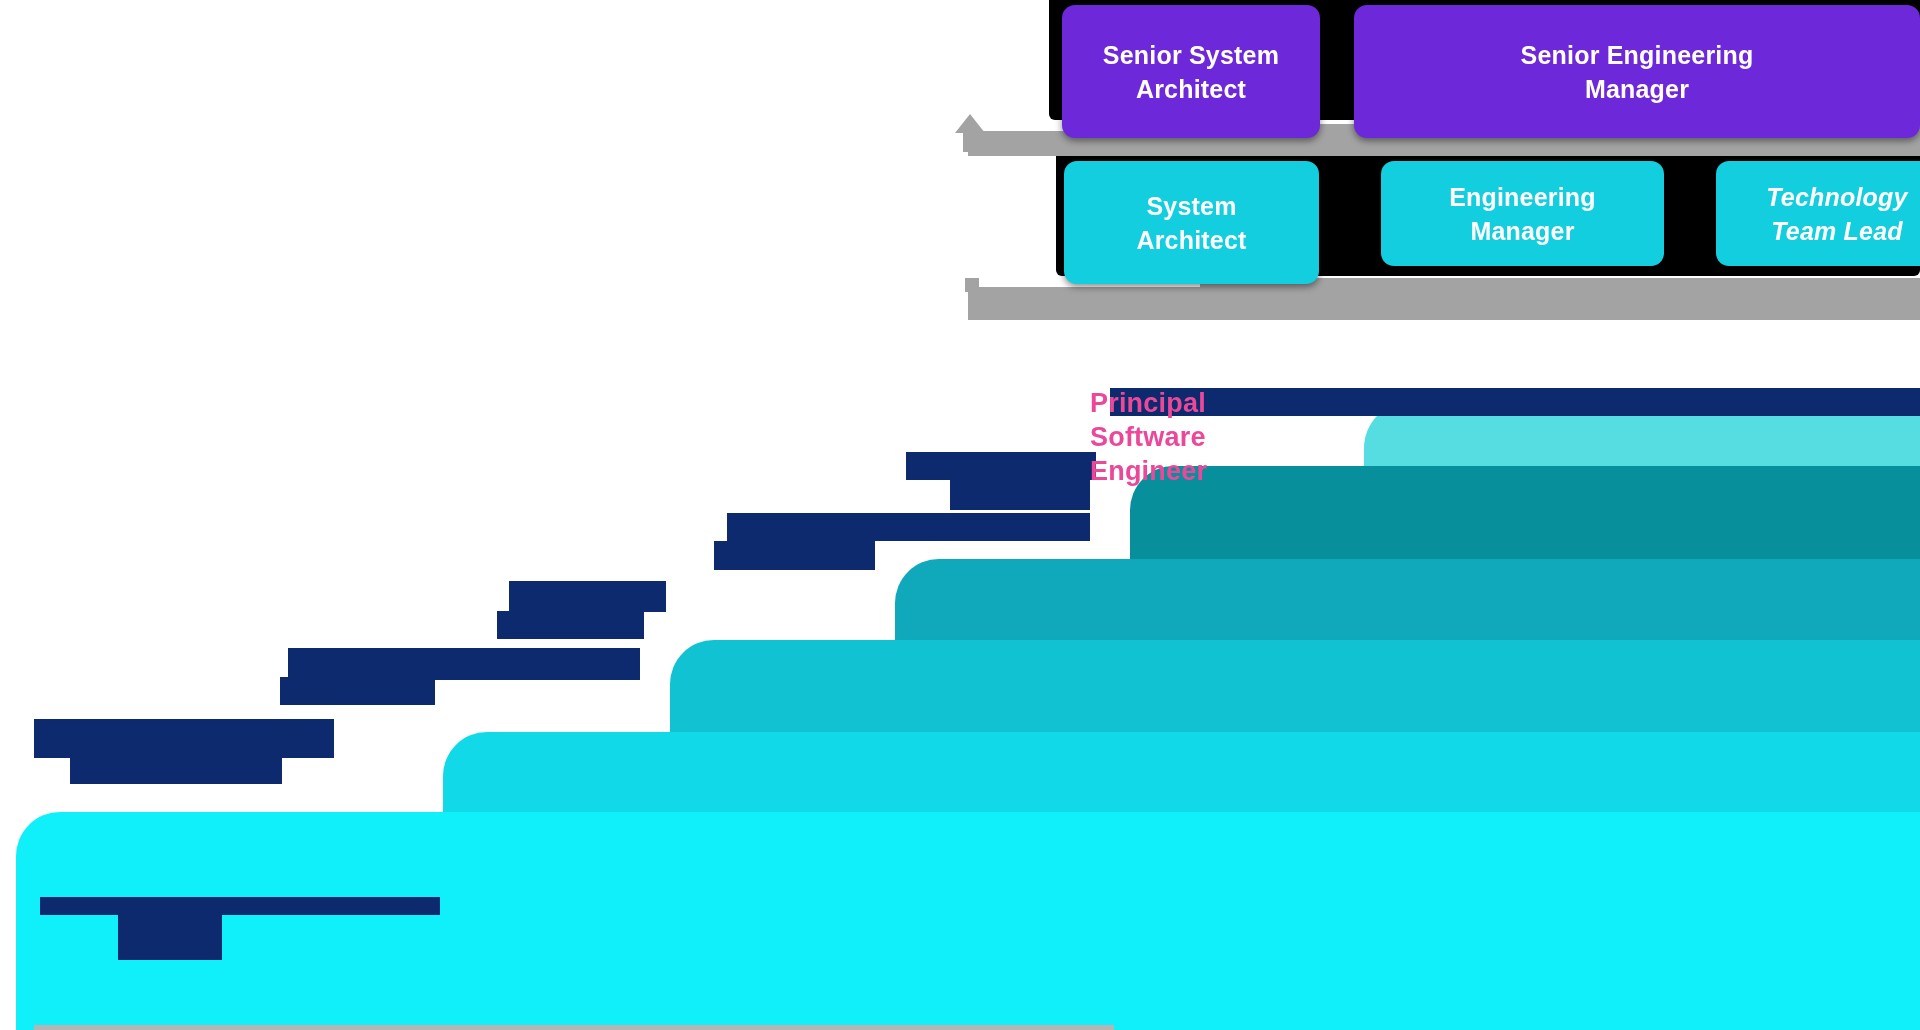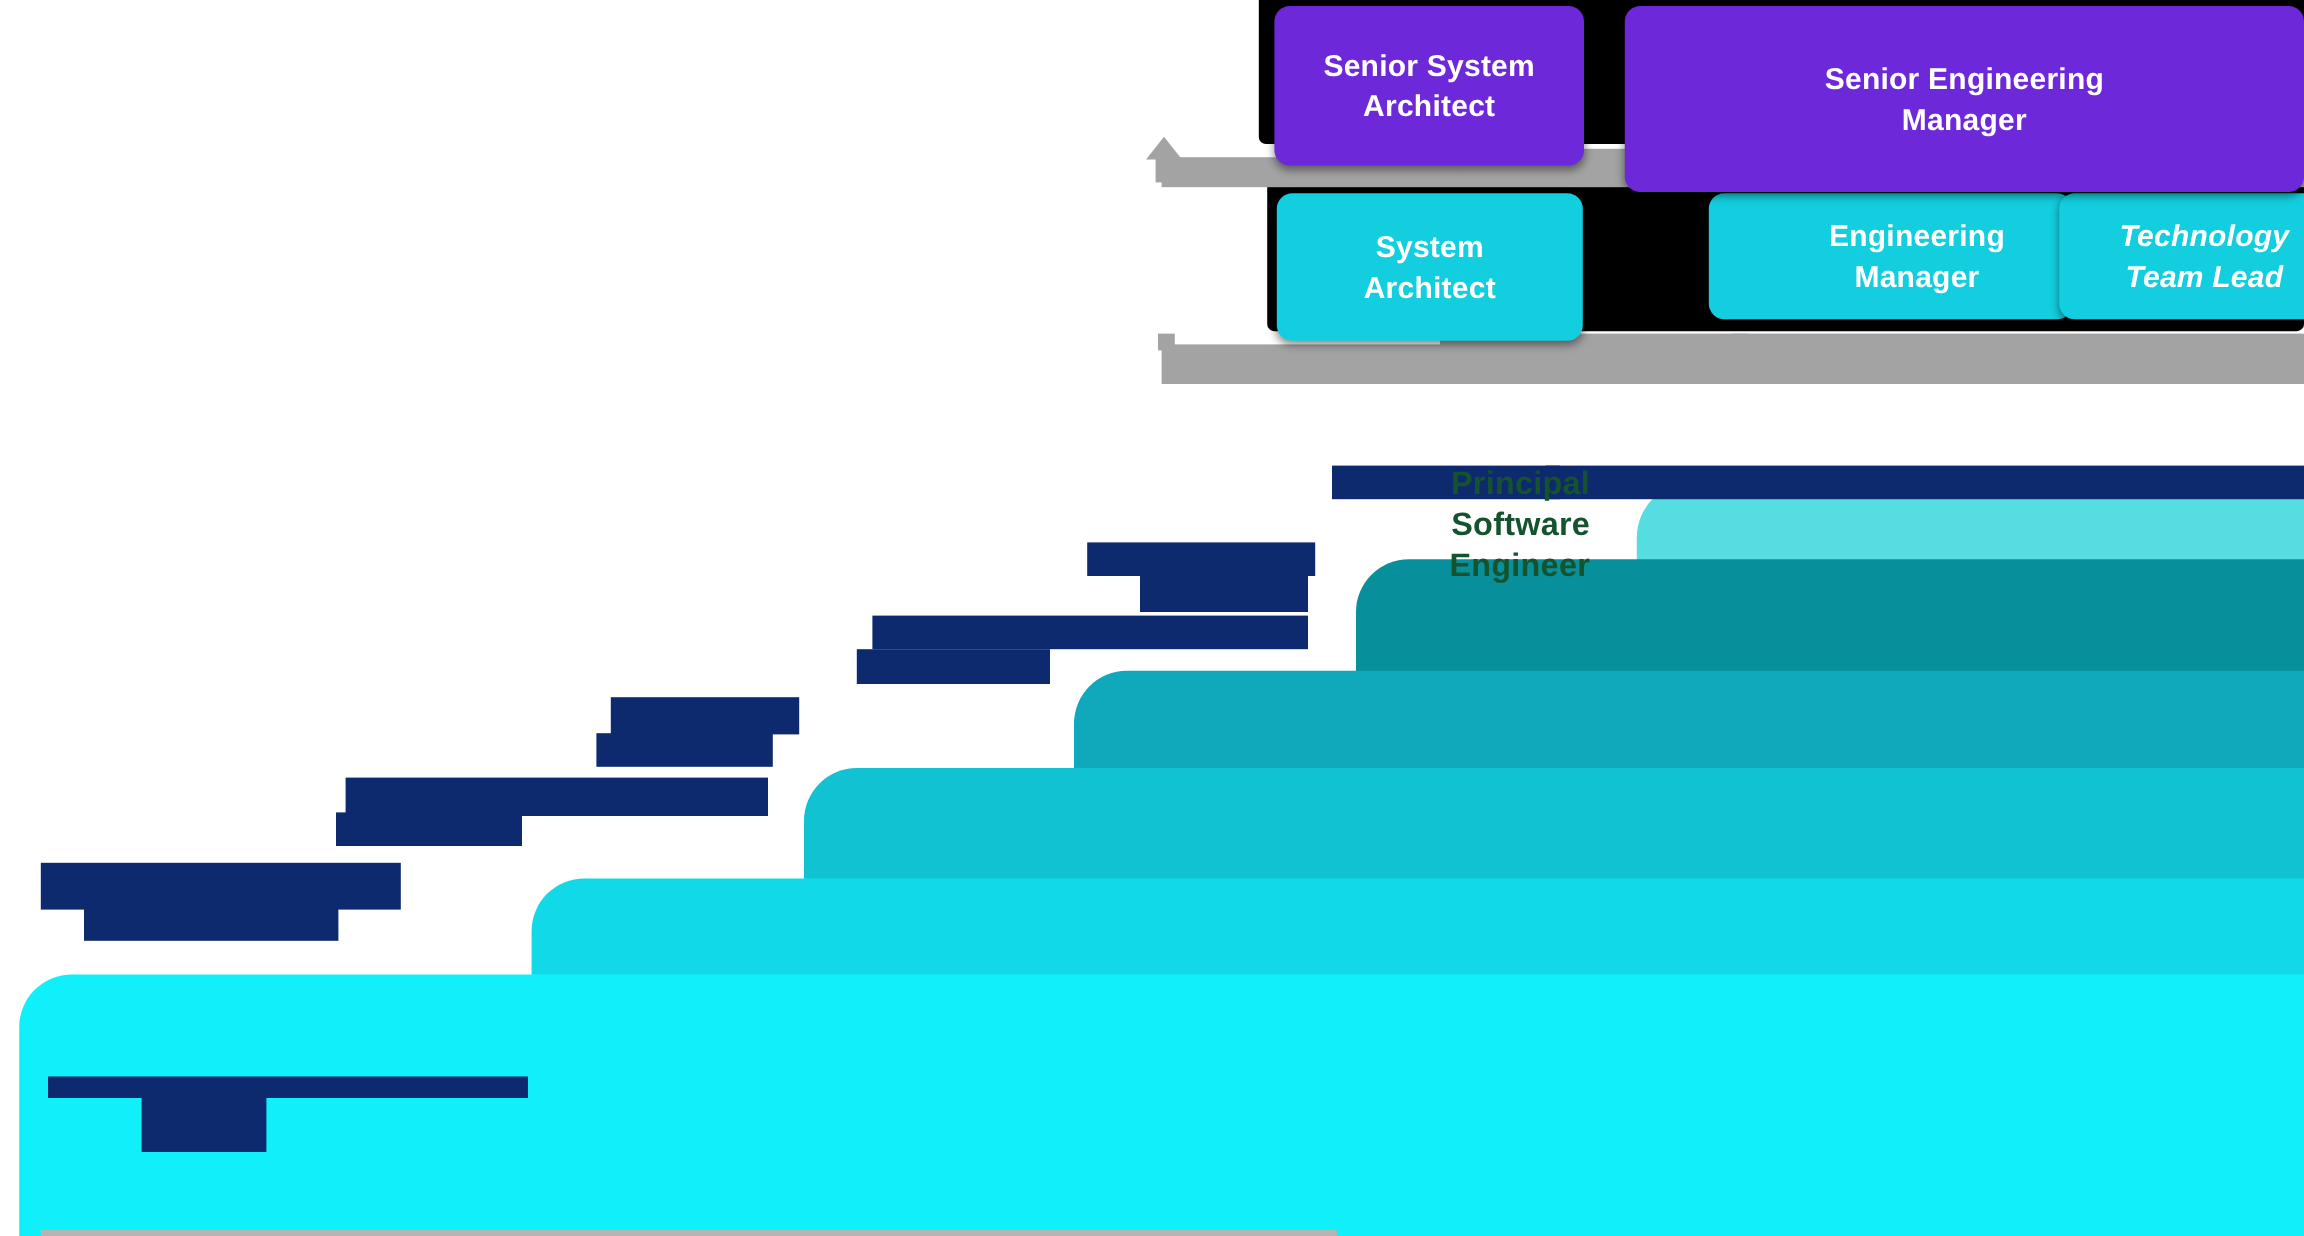--- a/index.html
+++ b/index.html
@@ -23,25 +23,25 @@
 
   
   .redact{
     position:absolute;
     background:#0d2a6e;
   }
 
   
   .stair-label{
     position:absolute;
-    color:#14532d;
+    color:#ec4899;
     font-weight:bold;
     font-size:27px;
     line-height:34px;
-    text-align:right;
+    text-align:left;
     letter-spacing:.2px;
     white-space:pre-line;
     z-index:6;
   }
 
   
   .greybar{
     position:absolute;
     background:#a3a3a3;
   }
@@ -130,21 +130,21 @@
   <div class="greybar" style="left:968px;top:287px;width:952px;height:33px;"></div>
   <div class="greybar" style="left:1200px;top:278px;width:720px;height:10px;"></div>
   <div class="stem" style="left:965px;top:278px;height:14px;"></div>
   <div class="stem" style="left:1443px;top:278px;height:14px;"></div>
 
   <div class="shadowplate" style="left:1056px;top:148px;width:864px;height:128px;"></div>
 
   <div class="obox tier2" style="left:1064px;top:161px;width:255px;height:123px;">System
 Architect</div>
 
-  <div class="obox tier2" style="left:1424px;top:161px;width:259px;height:105px;padding-left:44px;">Engineering
+  <div class="obox tier2" style="left:1381px;top:161px;width:283px;height:105px;">Engineering
 Manager</div>
 
   <div class="obox tier2" style="left:1716px;top:161px;width:242px;height:105px;font-style:italic;">Technology
 Team Lead</div>
 
   <div class="greybar" style="left:968px;top:131px;width:952px;height:25px;"></div>
   <div class="greybar" style="left:1100px;top:124px;width:820px;height:9px;"></div>
 
   <div class="arrow-up" style="left:955px;top:114px;"></div>
   <div class="arrow-up" style="left:1196px;top:114px;"></div>
@@ -152,16 +152,16 @@
 
   <div class="stem" style="left:963px;top:128px;height:24px;"></div>
   <div class="stem" style="left:1204px;top:128px;height:24px;"></div>
   <div class="stem" style="left:1443px;top:128px;height:24px;"></div>
 
   <div class="shadowplate" style="left:1049px;top:-8px;width:871px;height:128px;"></div>
 
   <div class="obox tier1" style="left:1062px;top:5px;width:258px;height:133px;">Senior System
 Architect</div>
 
-  <div class="obox tier1" style="left:1354px;top:5px;width:566px;height:155px;">Senior Engineering
+  <div class="obox tier1" style="left:1354px;top:5px;width:566px;height:133px;">Senior Engineering
 Manager</div>
 
 </div>
 
 </body></html>

